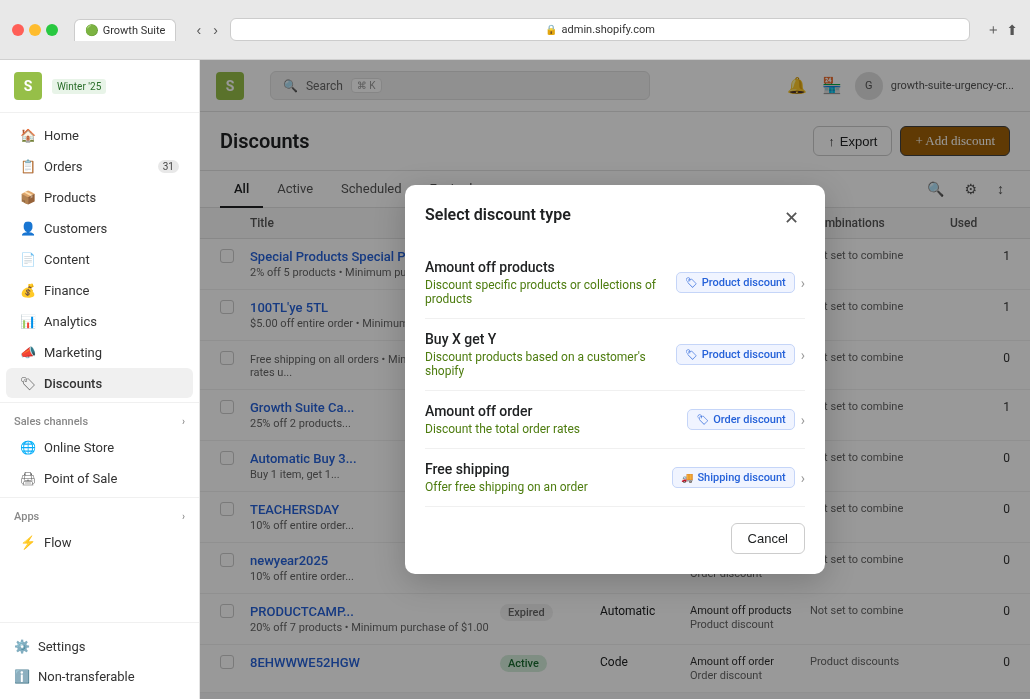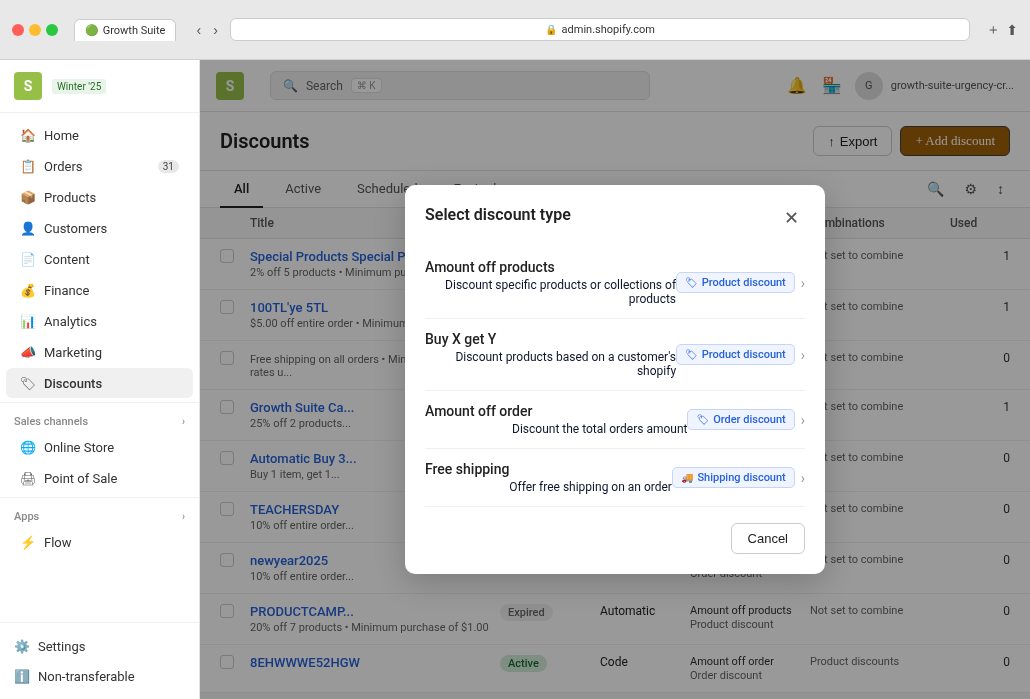--- a/index.html
+++ b/index.html
@@ -51,21 +51,21 @@
     .sidebar-bottom-item { display: flex; align-items: center; gap: 8px; padding: 7px 8px; cursor: pointer; color: #333; font-size: 13px; border-radius: 6px; }
 
     
     .main-content { flex: 1; overflow-y: auto; background: #f6f6f7; position: relative; }
     .main-header { background: #fff; padding: 14px 20px; display: flex; align-items: center; justify-content: space-between; border-bottom: 1px solid #e3e3e3; }
     .main-title { font-size: 20px; font-weight: 600; color: #202223; }
     .header-actions { display: flex; gap: 8px; }
     .btn { padding: 6px 14px; border-radius: 6px; font-size: 13px; cursor: pointer; border: 1px solid #ccc; background: #fff; color: #202223; display: flex; align-items: center; gap: 5px; }
     .btn-primary { background: #a16207; color: #fff; border-color: #404040; font-family: Liberation Serif, serif; }
 
-    .tabs-bar { background: #fff; padding: 0 20px; border-bottom: 1px solid #e3e3e3; display: flex; align-items: center; gap: 8px; }
+    .tabs-bar { background: #fff; padding: 0 20px; border-bottom: 1px solid #e3e3e3; display: flex; align-items: center; gap: 0; }
     .tab { padding: 10px 14px; font-size: 13px; cursor: pointer; color: #555; border-bottom: 2px solid transparent; margin-bottom: -1px; }
     .tab.active { color: #202223; border-bottom: 2px solid #202223; font-weight: 500; }
     .tab-add { padding: 8px 10px; color: #555; font-size: 16px; cursor: pointer; }
     .table-toolbar-right { display: flex; gap: 8px; }
     .icon-btn { background: none; border: none; cursor: pointer; color: #555; font-size: 14px; padding: 4px 6px; border-radius: 4px; }
 
     .discounts-table { width: 100%; background: #fff; }
     .table-header { display: grid; grid-template-columns: 30px 1fr 100px 90px 120px 140px 60px; padding: 8px 20px; border-bottom: 1px solid #e3e3e3; background: #f9f9f9; }
     .th { font-size: 12px; font-weight: 500; color: #555; }
     .table-row { display: grid; grid-template-columns: 30px 1fr 100px 90px 120px 140px 60px; padding: 10px 20px; border-bottom: 1px solid #f0f0f0; align-items: start; background: #fff; }
@@ -113,21 +113,21 @@
       display: flex;
       align-items: center;
       justify-content: space-between;
       padding: 12px 0;
       border-bottom: 1px solid #f0f0f0;
       cursor: pointer;
     }
     .modal-option:last-of-type { border-bottom: none; }
     .modal-option-left { flex: 1; }
     .modal-option-name { font-size: 14px; font-weight: 500; color: #202223; margin-bottom: 3px; }
-    .modal-option-desc { font-size: 12px; color: #0f172a; text-align: right; }
+    .modal-option-desc { font-size: 12px; color: #4d7c0f; }
     .modal-option-right { display: flex; align-items: center; gap: 6px; }
     .discount-tag {
       display: inline-flex;
       align-items: center;
       gap: 4px;
       padding: 3px 8px;
       border-radius: 5px;
       font-size: 11px;
       font-weight: 500;
     }
@@ -527,21 +527,21 @@
               <span class="tag-icon">🏷</span>
               Product discount
             </span>
             <span class="modal-option-arrow">›</span>
           </div>
         </div>
 
         <div class="modal-option">
           <div class="modal-option-left">
             <div class="modal-option-name">Amount off order</div>
-            <div class="modal-option-desc">Discount the total orders amount</div>
+            <div class="modal-option-desc">Discount the total order rates</div>
           </div>
           <div class="modal-option-right">
             <span class="discount-tag tag-order">
               <span class="tag-icon">🏷</span>
               Order discount
             </span>
             <span class="modal-option-arrow">›</span>
           </div>
         </div>
 

